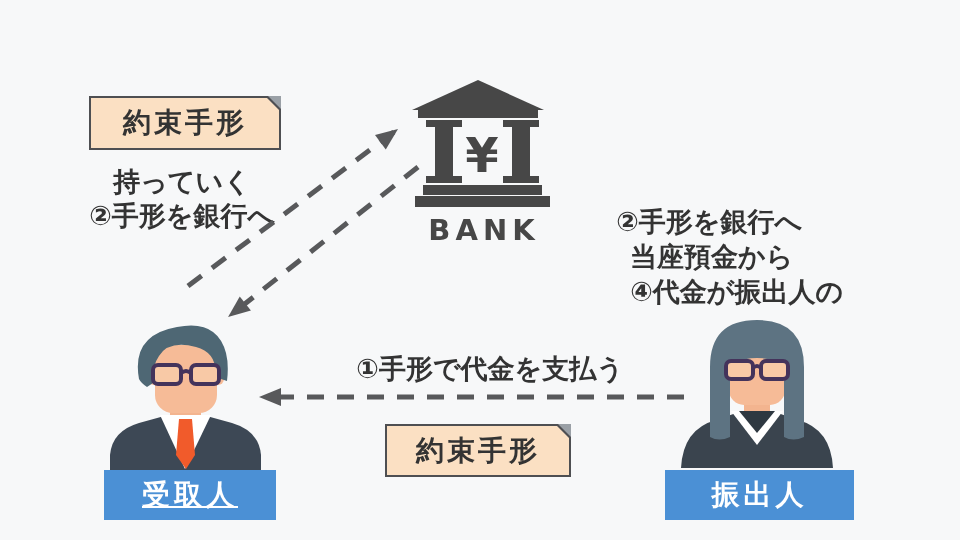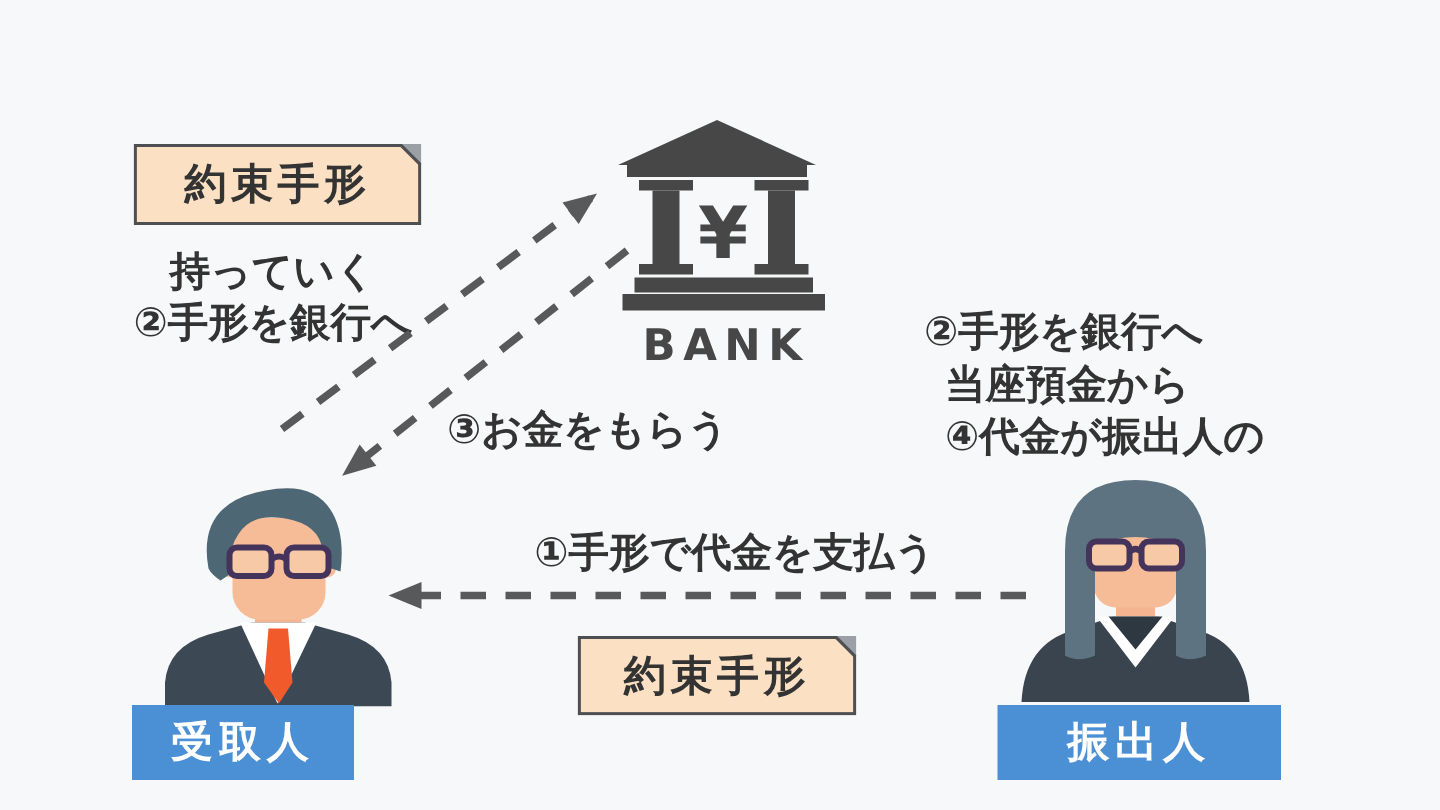--- a/index.html
+++ b/index.html
@@ -55,21 +55,20 @@
     <div class="note-border"></div>
     <div class="note-fill"></div>
     <div class="note-label">約束手形</div>
   </div>
 
   <div class="step center" style="left:60px; top:165px; width:244px;">
     <div>持っていく</div>
     <div>②手形を銀行へ</div>
   </div>
 
-  <div class="step" style="left:298px; top:270px;">③お金をもらう</div>
 
   <div class="step" style="left:616px; top:204px; line-height:35px;">
     <div>②手形を銀行へ</div>
     <div class="indent">当座預金から</div>
     <div class="indent">④代金が振出人の</div>
   </div>
 
   <div class="step center" style="left:330px; top:352px; width:320px;">①手形で代金を支払う</div>
 
   <div class="note" style="left:385px; top:424px; width:186px; height:53px;">
@@ -132,16 +131,16 @@
         <path d="M1,1 L23,10 L1,19 Z" fill="#58595b"></path>
       </marker>
     </defs>
     <g stroke="#58595b" stroke-width="5" fill="none" stroke-dasharray="17 13">
       <path d="M188,286 L394,132" marker-end="url(#ah)"></path>
       <path d="M418,167 L232,314" marker-end="url(#ah)"></path>
       <path d="M684,397 L264,397" marker-end="url(#ah)"></path>
     </g>
   </svg>
 
-  <div class="role-label" style="left:88px; top:470px; width:148px;">受取人</div>
+  <div class="role-label" style="left:104px; top:470px; width:172px;text-decoration:underline;">受取人</div>
   <div class="role-label" style="left:665px; top:470px; width:189px;">振出人</div>
 
 </div>
 
 </body></html>

